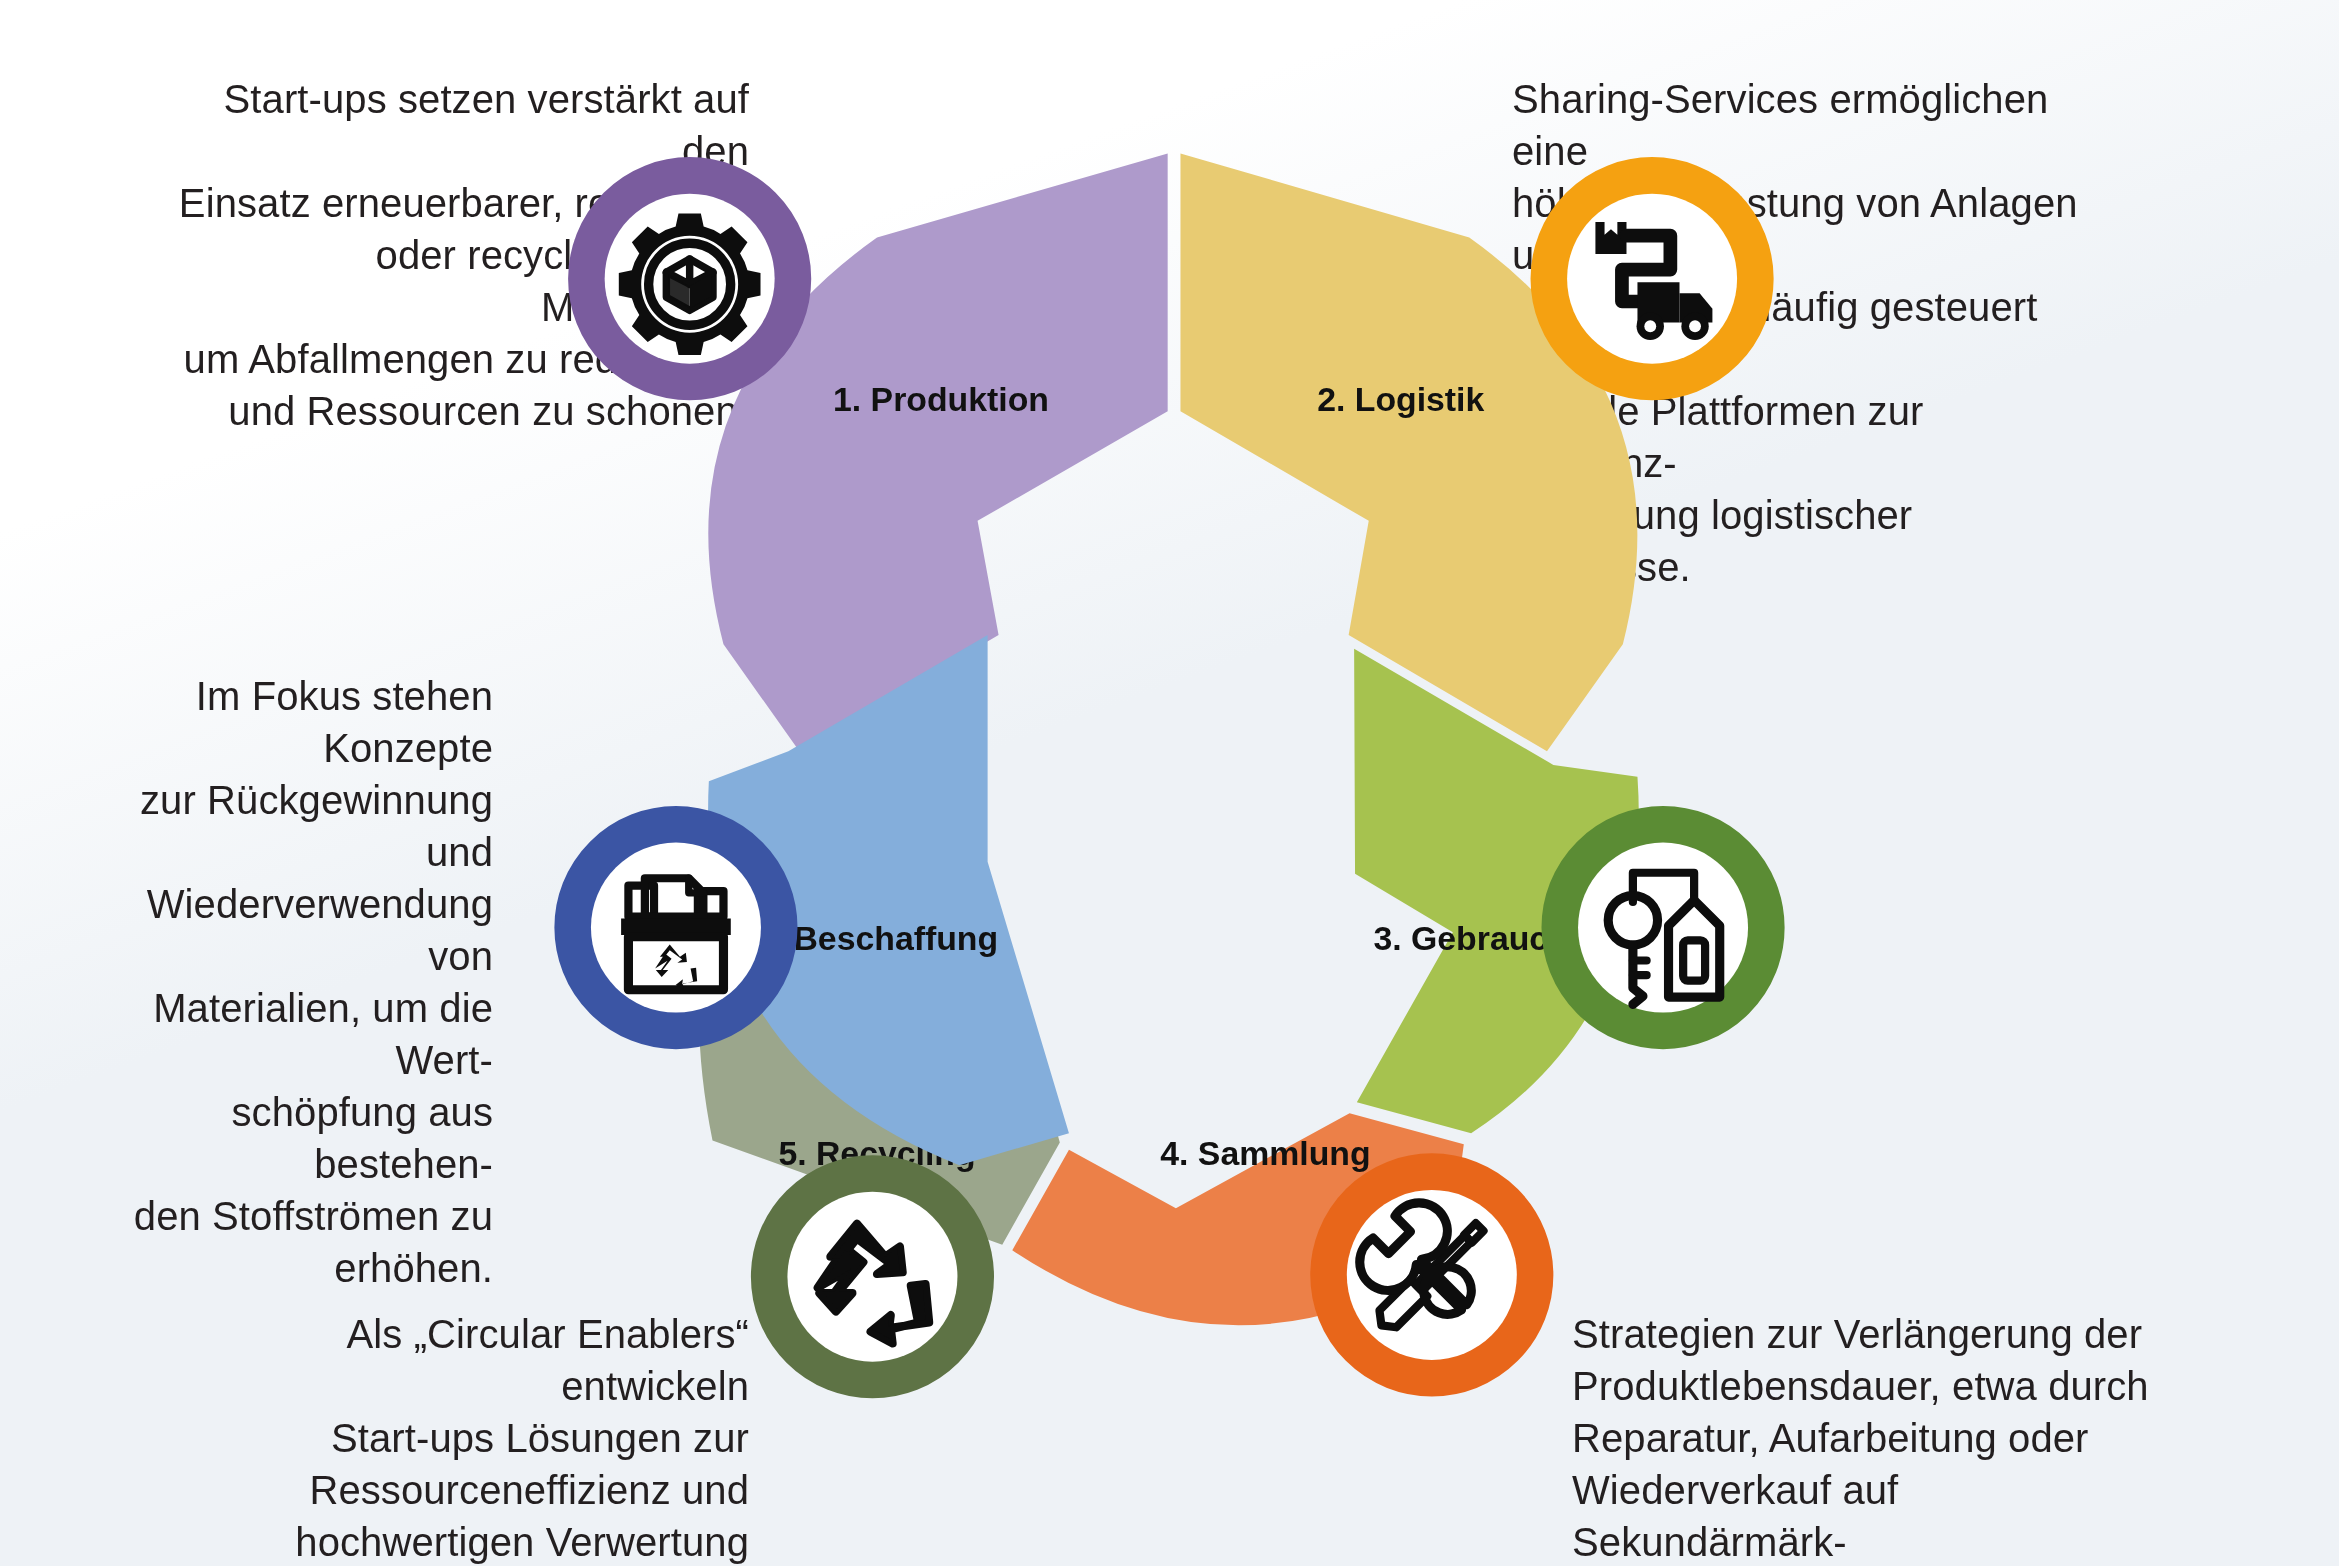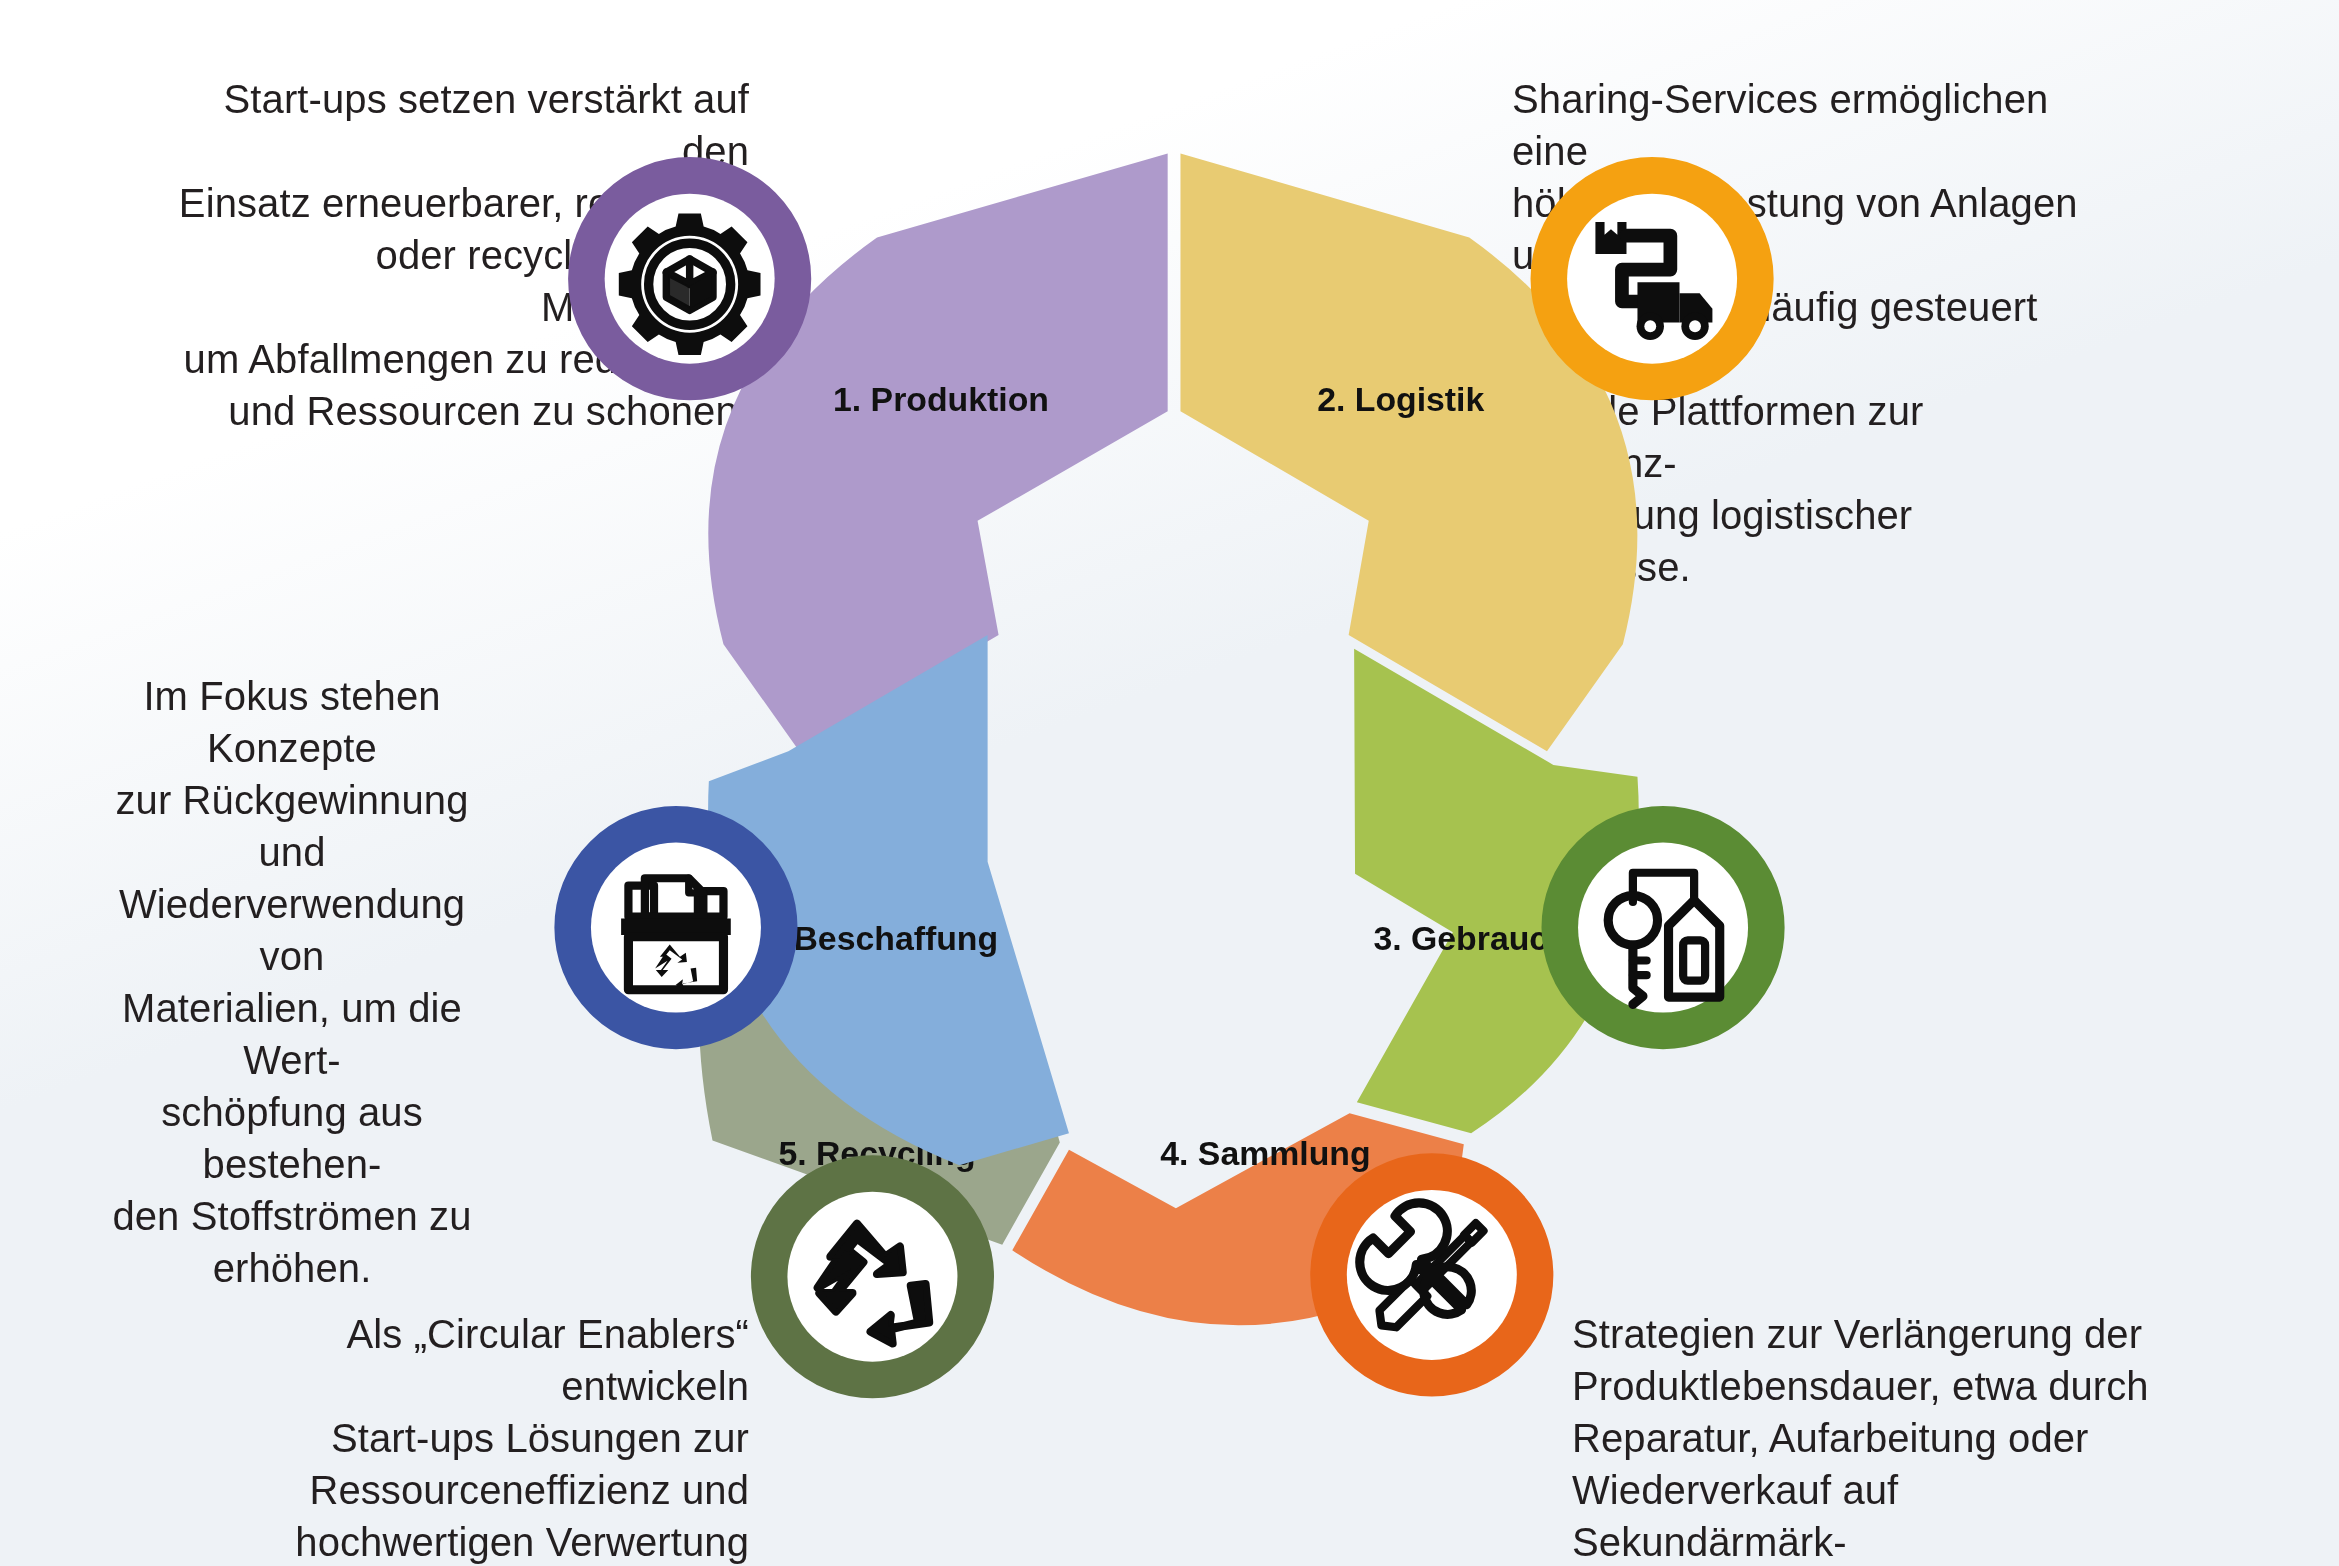--- a/index.html
+++ b/index.html
@@ -28,21 +28,21 @@
     letter-spacing: 0.1px;
   }
   .cap-right { text-align: right; }
   .cap-left  { text-align: left; }
 
   #cap-produktion  { left: 164px;  top: 73px;  width: 585px; }
   #cap-logistik    { left: 1512px; top: 73px;  width: 585px; }
   #cap-gebrauch    { left: 1859px; top: 670px; width: 429px; }
   #cap-sammlung    { left: 1540px; top: 1308px; width: 603px; margin-left: 32px; }
   #cap-recycling   { left: 164px;  top: 1308px; width: 585px; }
-  #cap-beschaffung { left: 91px;  top: 670px;  width: 402px; text-align: center; }
+  #cap-beschaffung { left: 91px;  top: 670px;  width: 402px; }
 
   svg#wheel {
     position: absolute;
     left: 484px;
     top: 137px;
     width: 1371px;
     height: 1307px;
   }
   .seg-label {
     font-family: "Liberation Sans", sans-serif;

